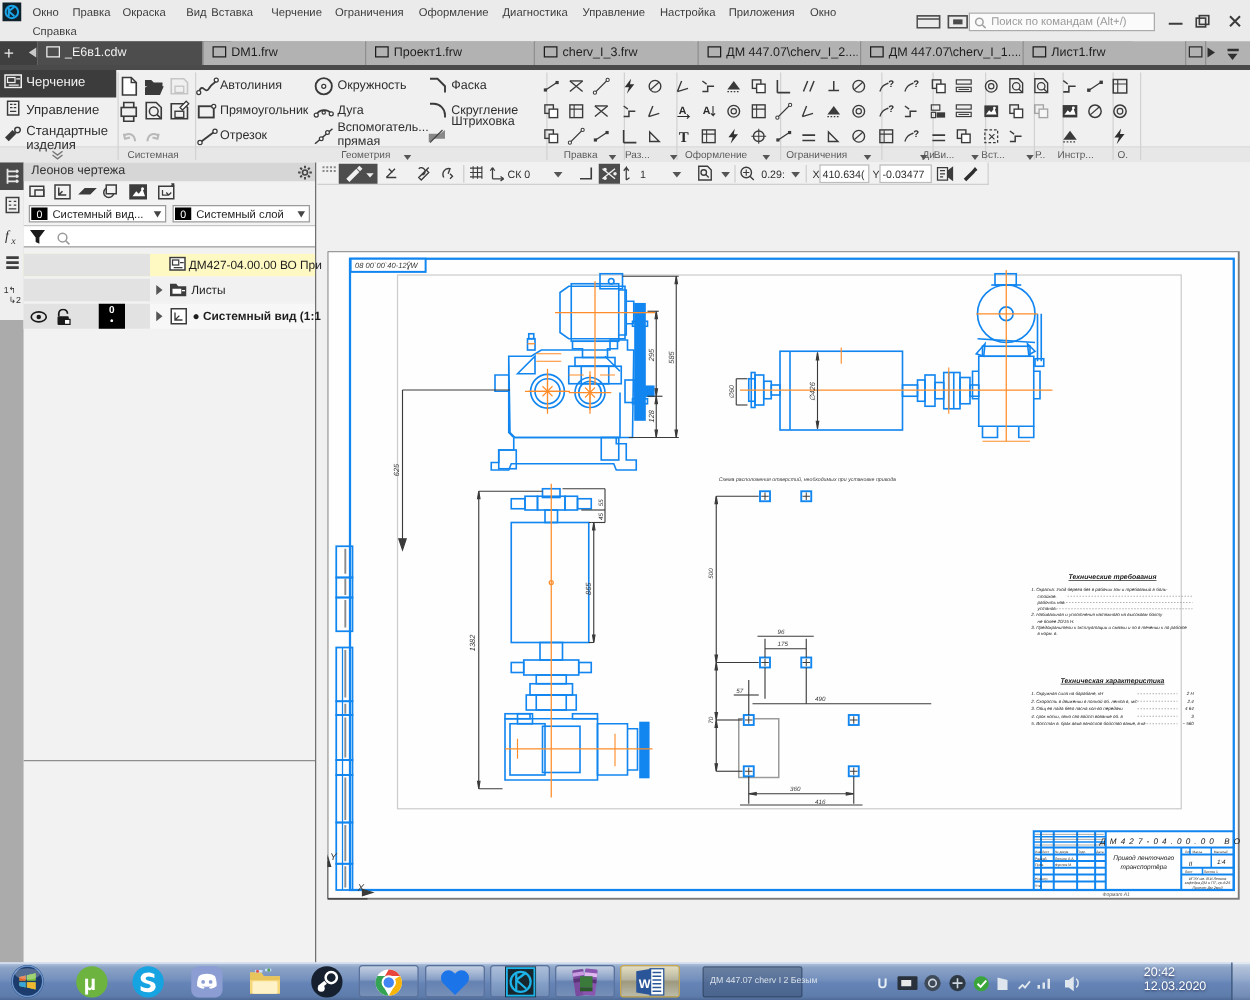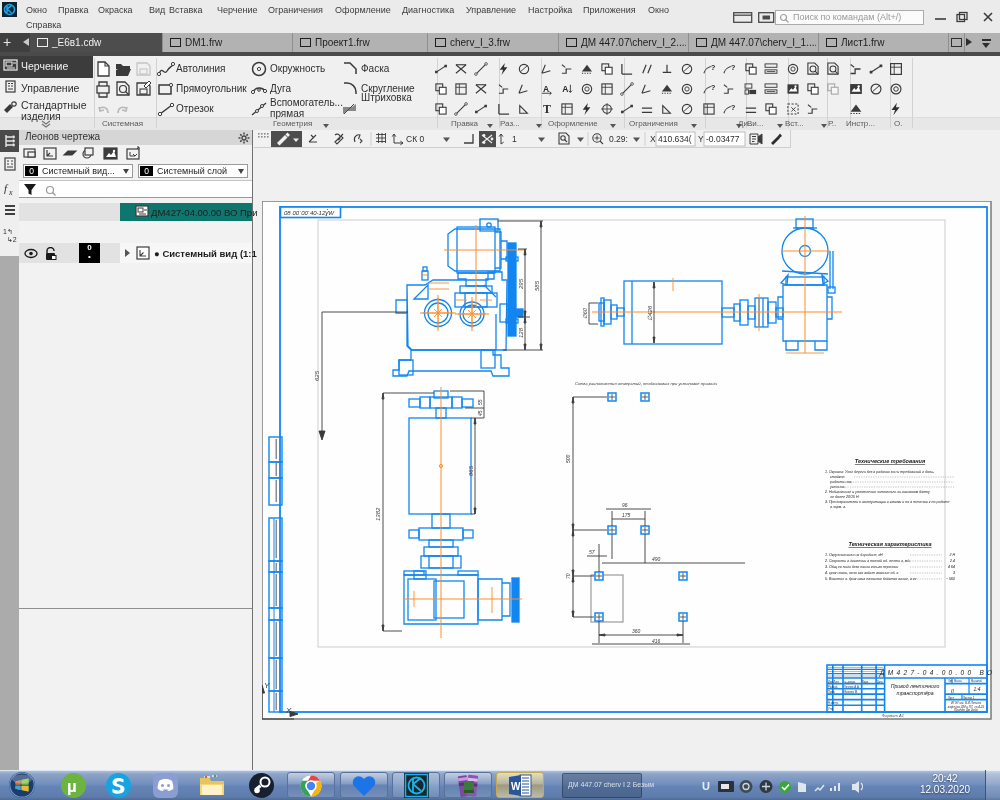--- a/index.html
+++ b/index.html
@@ -30,21 +30,21 @@
 #lstrip .top{position:absolute;left:0;top:0;width:19px;height:126px;background:#efefef}
 #lstrip .sel{position:absolute;left:0;top:0;width:19px;height:22px;background:#4a4a4a}
 #panel{position:absolute;left:19px;top:0;width:234px;height:640px;background:#f2f2f2;border-right:1px solid #707070}
 #phdr{position:absolute;left:0;top:0;width:233px;height:15px;background:#d6d6d6;font-size:10px;color:#333;padding:1px 0 0 6px}
 #canvas{position:absolute;left:254px;top:0;width:746px;height:640px;background:#f0f0f0}
 #statebar{position:absolute;left:0;top:0;width:537px;height:18px;background:#f1f1f1;border-bottom:1px solid #cfcfcf;border-right:1px solid #cfcfcf}
 
 #taskbar{position:absolute;left:0;top:770px;width:1000px;height:30px;background:linear-gradient(#b6c9e2 0%,#8ca3c6 14%,#7490bd 45%,#6584b6 55%,#5e7cab 90%,#4e6a96 100%)}
 #taskbar::before{content:"";position:absolute;left:0;top:0;width:1000px;height:1px;background:#dde6f2}
 .tbtn{position:absolute;top:2px;width:48px;height:26px;border:1px solid #5a719c;border-radius:3px;background:linear-gradient(rgba(255,255,255,.45),rgba(255,255,255,.12) 45%,rgba(90,115,160,.25) 50%,rgba(255,255,255,.15))}
-.clock{position:absolute;color:#fff;font-size:10px;text-align:center;text-shadow:0 1px 2px rgba(0,0,40,.6)}
+.clock{position:absolute;color:#fff;font-size:10px;text-align:left;text-shadow:0 1px 2px rgba(0,0,40,.6)}
 
 #wm{position:absolute;left:700px;top:736px;width:300px;height:64px;font-family:"Liberation Serif",serif;font-style:italic;font-weight:bold;font-size:55px;white-space:nowrap;letter-spacing:-2px;opacity:.93;pointer-events:none}
 </style></head><body>
 <div id="root">
 
 <div id="menubar">
   <div id="logo"><svg width="15" height="15" viewBox="0 0 15 15">
           <circle cx="7.5" cy="7.5" r="5" fill="none" stroke="#1ba3e8" stroke-width="1.6"></circle>
           <path d="M5 4v7M5 7l4.5-3.5M5 7l4.5 4" stroke="#1ba3e8" stroke-width="1.6" fill="none"></path>
         </svg></div>
@@ -547,28 +547,38 @@
     </div>
     <div class="abs" style="left:0px;top:50px;width:233px;height:18px;background:#fff;border-top:1px solid #c5c5c5;border-bottom:1px solid #999">
       <svg class="abs" style="left:4px;top:2px" width="14" height="13" viewBox="0 0 14 13">
             <path d="M1 1h12L8.5 7v5l-3-1.5V7z" fill="#1a1a1a"></path>
           </svg>
       <svg class="abs" style="left:26px;top:4px" width="12" height="12" viewBox="0 0 12 12">
             <circle cx="5" cy="5" r="3.5" fill="none" stroke="#9a9a9a" stroke-width="1.2"></circle>
             <line x1="7.5" y1="7.5" x2="10.5" y2="10.5" stroke="#9a9a9a" stroke-width="1.2"></line>
           </svg>
     </div>
-    <div class="abs" style="left:0;top:73px;width:233px;height:18px;background:#0f766e">
+    <div class="abs" style="left:0;top:73px;width:233px;height:18px;background:#fef9c3">
       <div class="abs" style="left:0;top:0;width:101px;height:18px;background:#e2e2e2"></div>
       <svg class="abs" style="left:116px;top:2px" width="14" height="13" viewBox="0 0 14 13">
             <rect x="1" y="1" width="12" height="10" fill="#fff" stroke="#3c3c3c" stroke-width="1.2"></rect>
             <rect x="3" y="3" width="5" height="4" fill="none" stroke="#3c3c3c" stroke-width="1"></rect>
             <path d="M9 5h3M4 9h7" stroke="#3c3c3c" stroke-width="1"></path>
           </svg>
       <span class="abs" style="left:132px;top:4px;font-size:9.5px;color:#1e1e1e;white-space:nowrap">ДМ427-04.00.00 ВО При</span>
+    </div>
+    <div class="abs" style="left:0;top:93px;width:233px;height:18px;background:#f1f1f1">
+      <div class="abs" style="left:0;top:0;width:101px;height:18px;background:#e2e2e2"></div>
+      <span class="abs" style="left:106px;top:5px;width:0;height:0;border:4px solid transparent;border-left:5px solid #555"></span>
+      <svg class="abs" style="left:116px;top:2px" width="15" height="13" viewBox="0 0 15 13">
+            <path d="M1 2h5l1.5 2H14v8H1z" fill="#3c3c3c"></path>
+            <rect x="3" y="6" width="7" height="4" fill="#fff"></rect>
+            <path d="M10.5 7.5h2.5" stroke="#fff"></path>
+          </svg>
+      <span class="abs" style="left:134px;top:4px;font-size:9.5px;color:#1e1e1e">Листы</span>
     </div>
     <div class="abs" style="left:0;top:113px;width:233px;height:20px;background:#f7f7f7">
       <div class="abs" style="left:0;top:0;width:101px;height:20px;background:#e2e2e2"></div>
       <svg class="abs" style="left:5px;top:5px" width="14" height="11" viewBox="0 0 14 11">
             <ellipse cx="7" cy="5.5" rx="6" ry="4" fill="none" stroke="#1a1a1a" stroke-width="1.3"></ellipse>
             <circle cx="7" cy="5.5" r="1.8" fill="#1a1a1a"></circle>
           </svg>
       <svg class="abs" style="left:25px;top:4px" width="13" height="14" viewBox="0 0 13 14">
             <path d="M3 6V4a3.5 3.5 0 0 1 7 0" fill="none" stroke="#1a1a1a" stroke-width="1.4"></path>
             <rect x="2" y="6" width="9" height="7" rx="1" fill="#1a1a1a"></rect>

